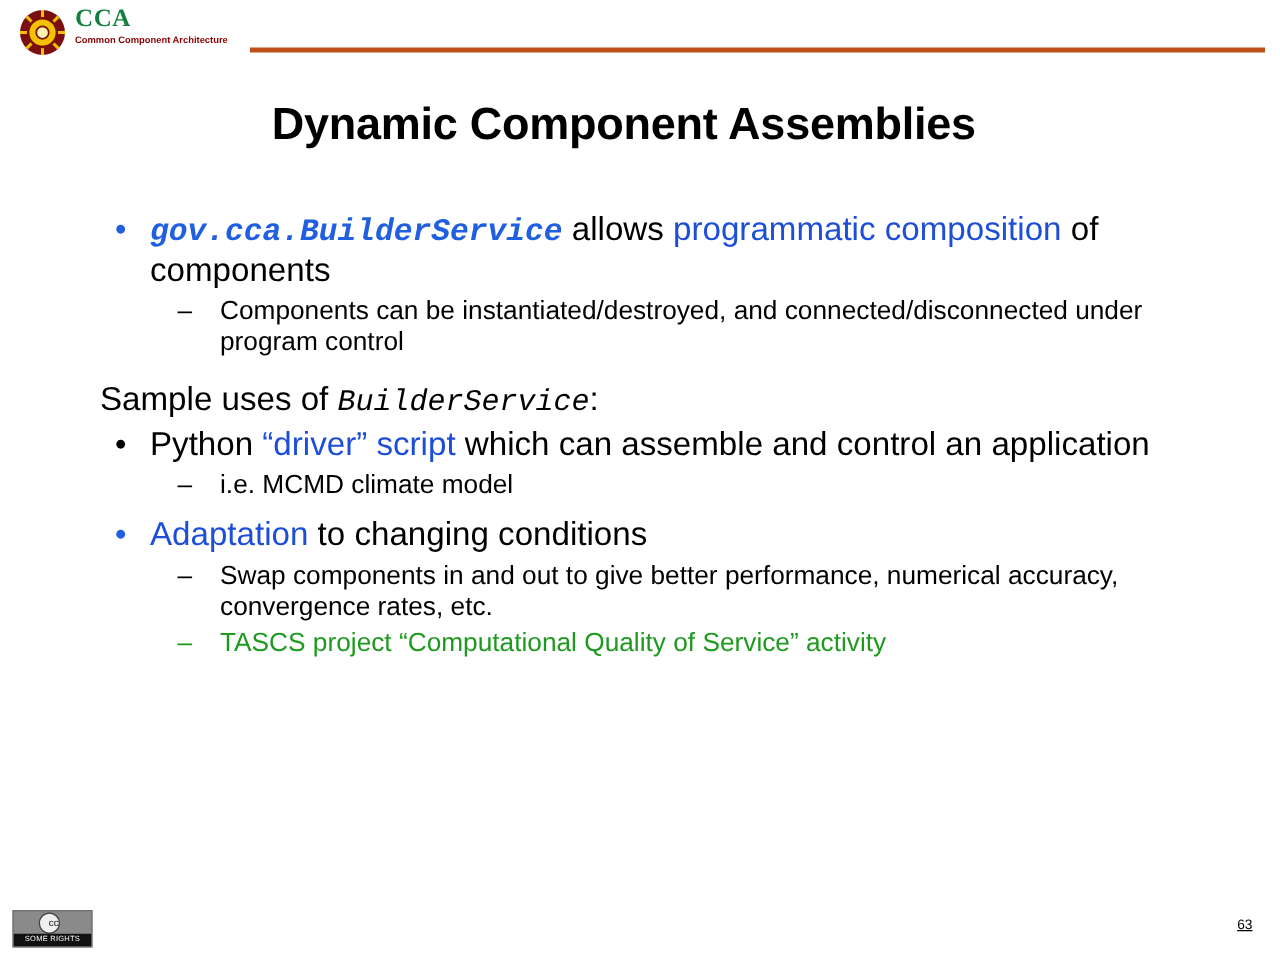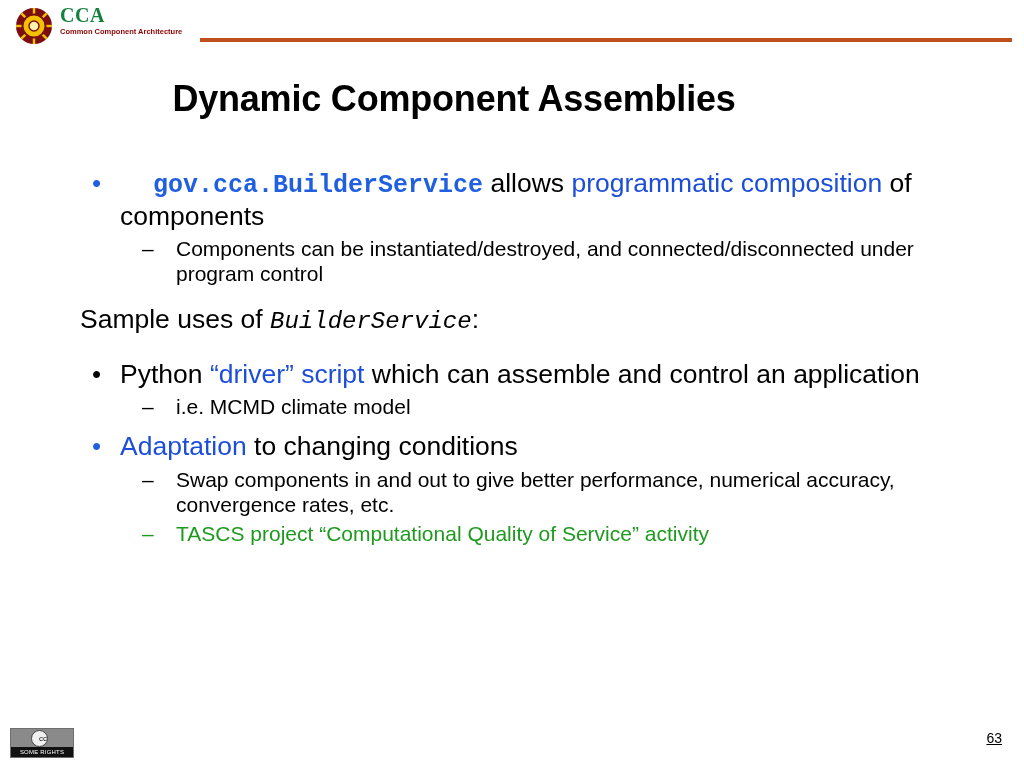--- a/index.html
+++ b/index.html
@@ -70,20 +70,21 @@
   .slide-title {
     position: absolute;
     top: 78px;
     left: 0;
     width: 908px;
     text-align: center;
     font-size: 36px;
     font-weight: bold;
     color: #000000;
     letter-spacing: -0.2px;
+    padding-left: 45px;
   }
 
   
   .slide-body {
     position: absolute;
     top: 168px;
     left: 80px;
     width: 900px;
   }
 
@@ -115,30 +116,30 @@
     position: absolute;
     left: 62px;
     top: 0;
     font-size: 21px;
   }
 
   .plain-line {
     font-size: 26.5px;
     line-height: 1.2;
     margin-top: 18px;
-    margin-bottom: 22px;
+    margin-bottom: 2px;
     padding-left: 0px;
   }
 
   .mono-bold-blue {
     font-family: "Liberation Mono", "DejaVu Sans Mono", monospace;
     font-weight: bold;
+    font-style: italic;
     color: #1F5FE0;
     font-size: 25px;
-    margin-left: 33px;
   }
   .mono-italic {
     font-family: "Liberation Mono", "DejaVu Sans Mono", monospace;
     font-style: italic;
     color: #000000;
     font-size: 24px;
   }
   .blue { color: #1d4ed8; }
   .green { color: #1E9A1E; }
   .black { color: #000000; }
@@ -181,21 +182,21 @@
     font-size: 6px;
     line-height: 10px;
     text-align: center;
     letter-spacing: 0.2px;
     font-family: "Liberation Sans", sans-serif;
   }
   .page-number {
     position: absolute;
     right: 22px;
     bottom: 22px;
-    font-size: 14px;
+    font-size: 11px;
     color: #000;
     text-decoration: underline;
   }
 </style>
 </head>
 <body>
 
 <div class="slide-header">
   <div class="logo-block">
     <span class="logo-mark">

